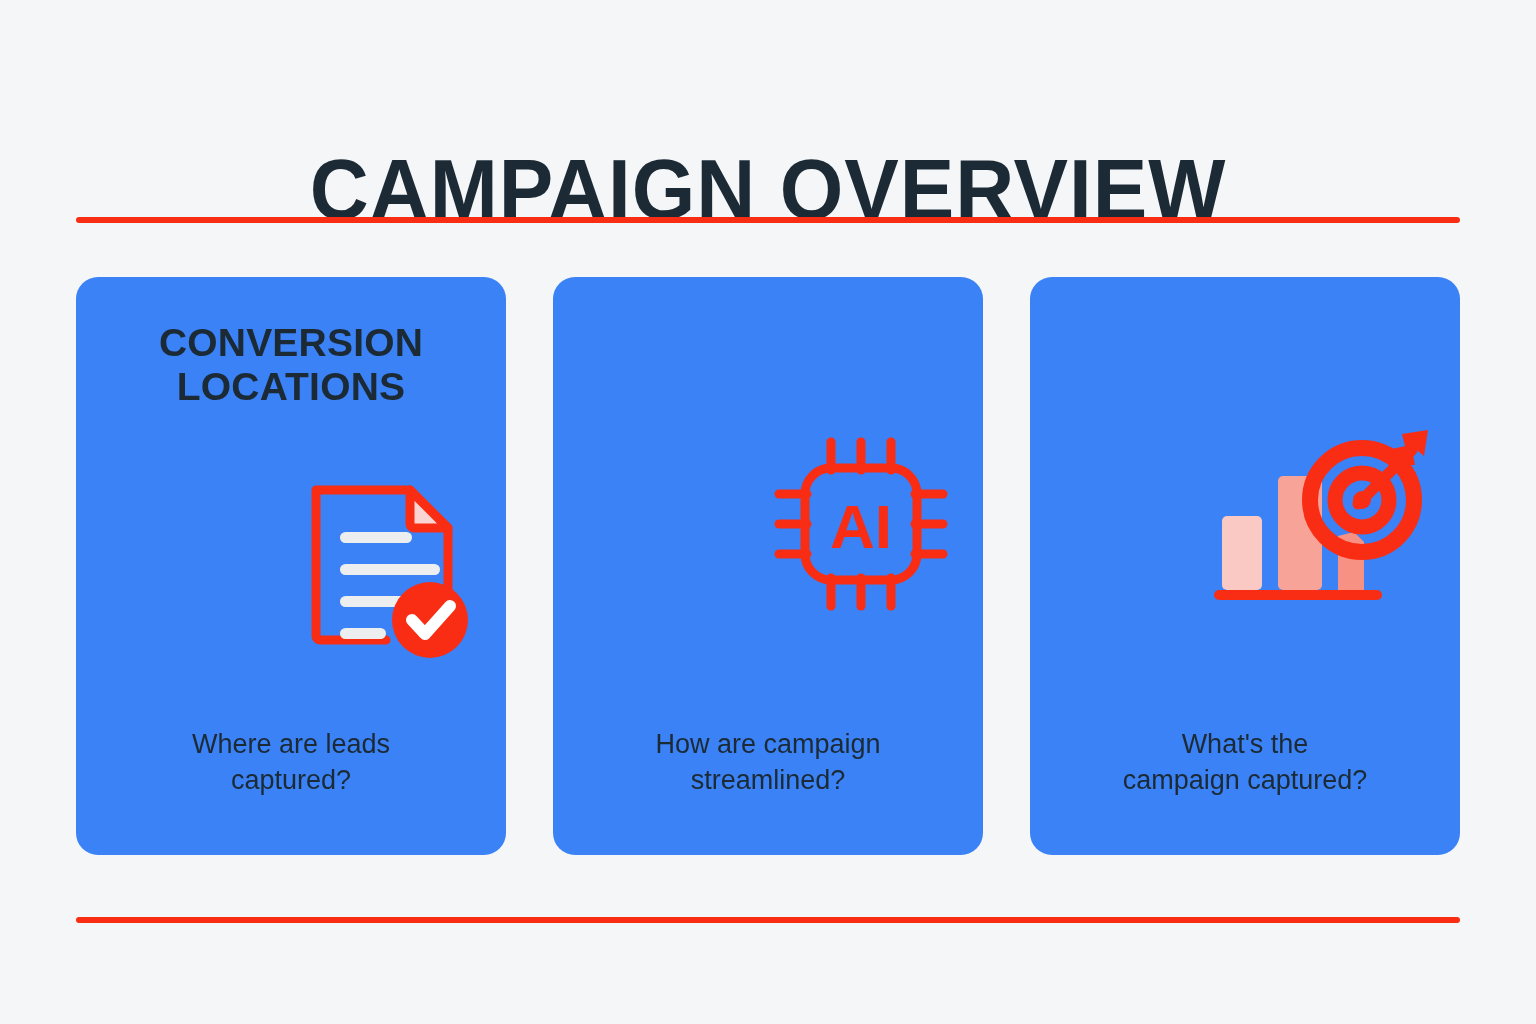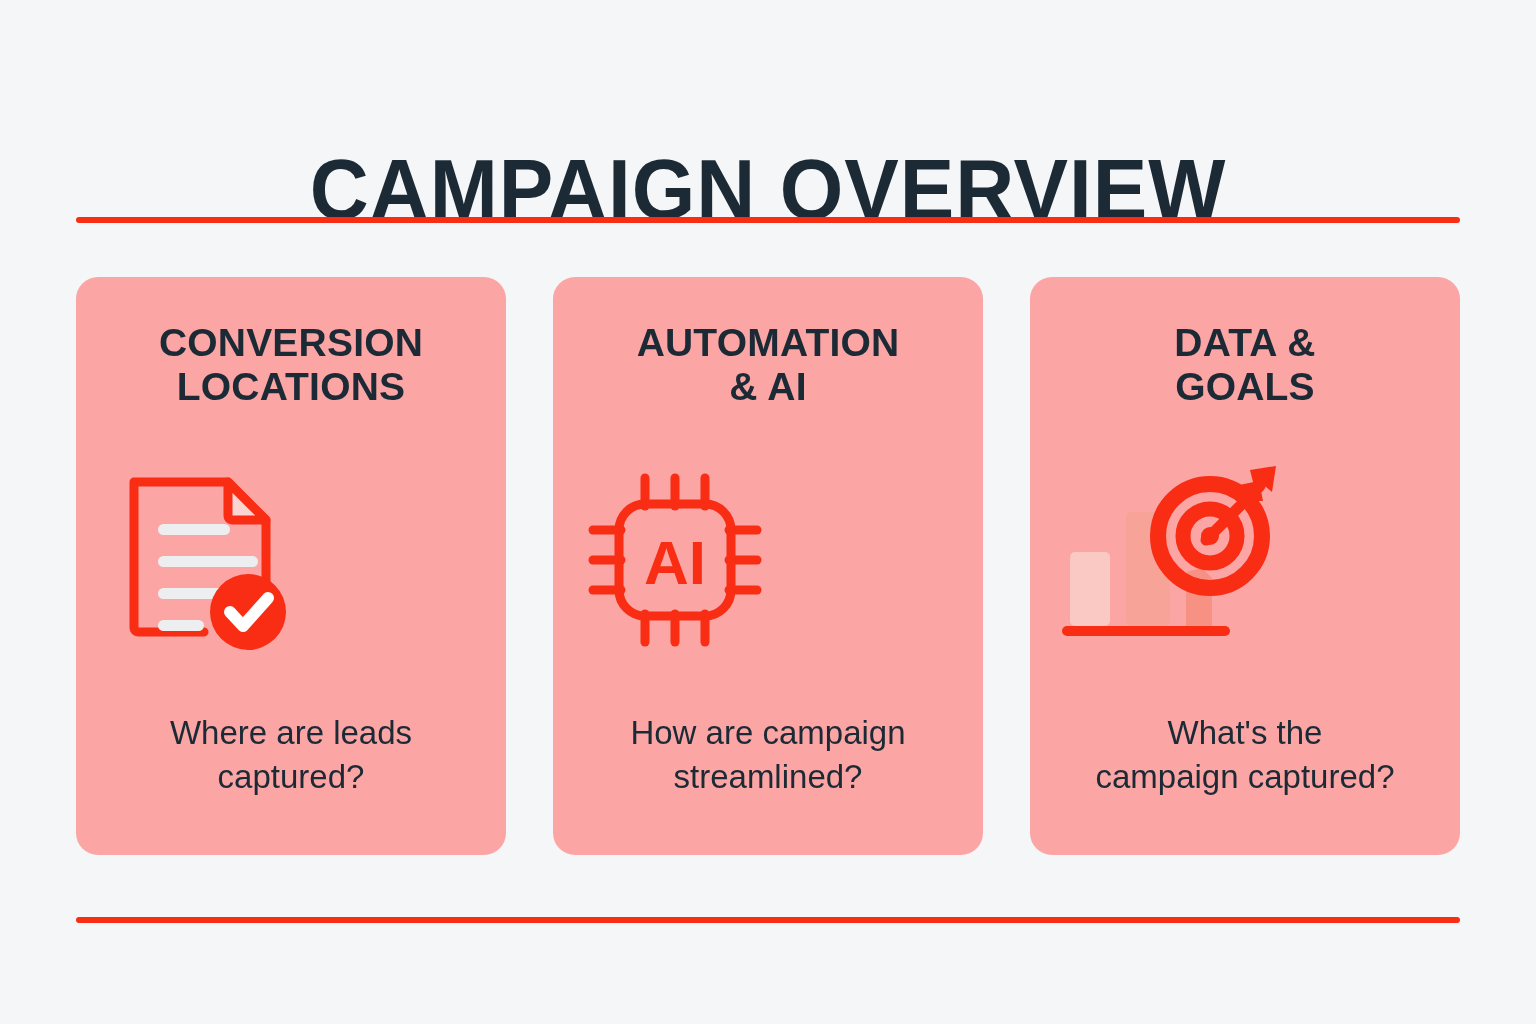--- a/index.html
+++ b/index.html
@@ -56,21 +56,21 @@
     top: 277px;
     left: 76px;
     width: 1384px;
     height: 578px;
     display: flex;
     justify-content: space-between;
   }
   .card {
     width: 430px;
     height: 578px;
-    background: #fca5a5;
+    background: #3b82f6;
     border-radius: 22px;
     box-sizing: border-box;
     padding: 44px 24px 34px 24px;
     display: flex;
     flex-direction: column;
     align-items: center;
   }
 
   .card-title {
     font-size: 39px;
@@ -80,26 +80,26 @@
     text-align: center;
     letter-spacing: 0.2px;
     margin: 0;
     white-space: pre-line;
   }
 
   .icon-wrap {
     flex: 1 1 auto;
     display: flex;
     align-items: center;
-    justify-content: flex-start;
+    justify-content: flex-end;
     width: 100%;
   }
 
   .card-desc {
-    font-size: 33px;
+    font-size: 27px;
     line-height: 1.33;
     font-weight: 400;
     color: #1b2a35;
     text-align: center;
     margin: 0 0 22px 0;
     white-space: pre-line;
   }
 
   svg { display: block; }
 </style>
@@ -136,22 +136,20 @@
             <path d="M130 152 L143 166 L168 138" fill="none" stroke="#FFFFFF" stroke-width="12" stroke-linecap="round" stroke-linejoin="round"></path>
           </svg>
         </span>
       </div>
 
       <div class="card-desc">Where are leads
 captured?</div>
     </div>
 
     <div class="card">
-      <div class="card-title">AUTOMATION
-&amp; AI</div>
 
       <div class="icon-wrap">
         <span>
           <svg width="196" height="196" viewBox="0 0 196 196" aria-hidden="true">
             <g stroke="#F82D14" stroke-width="9" stroke-linecap="round" fill="none">
 
               <line x1="68" y1="16" x2="68" y2="44"></line>
               <line x1="98" y1="16" x2="98" y2="44"></line>
               <line x1="128" y1="16" x2="128" y2="44"></line>
 
@@ -173,22 +171,20 @@
             <text x="98" y="122" text-anchor="middle" font-family="Liberation Sans, sans-serif" font-size="62" font-weight="700" fill="#F82D14">AI</text>
           </svg>
         </span>
       </div>
 
       <div class="card-desc">How are campaign
 streamlined?</div>
     </div>
 
     <div class="card">
-      <div class="card-title">DATA &amp;
-GOALS</div>
 
       <div class="icon-wrap">
         <span>
           <svg width="230" height="200" viewBox="0 0 230 200" aria-hidden="true">
 
             <rect x="16" y="92" width="40" height="74" rx="5" fill="#FBC9C3"></rect>
             <rect x="72" y="52" width="44" height="114" rx="5" fill="#F8A398"></rect>
             <path d="M132 112 L148 108 L158 118 L158 166 L132 166 Z" fill="#F79184"></path>
 
             <rect x="8" y="166" width="168" height="10" rx="5" fill="#F82D14"></rect>

